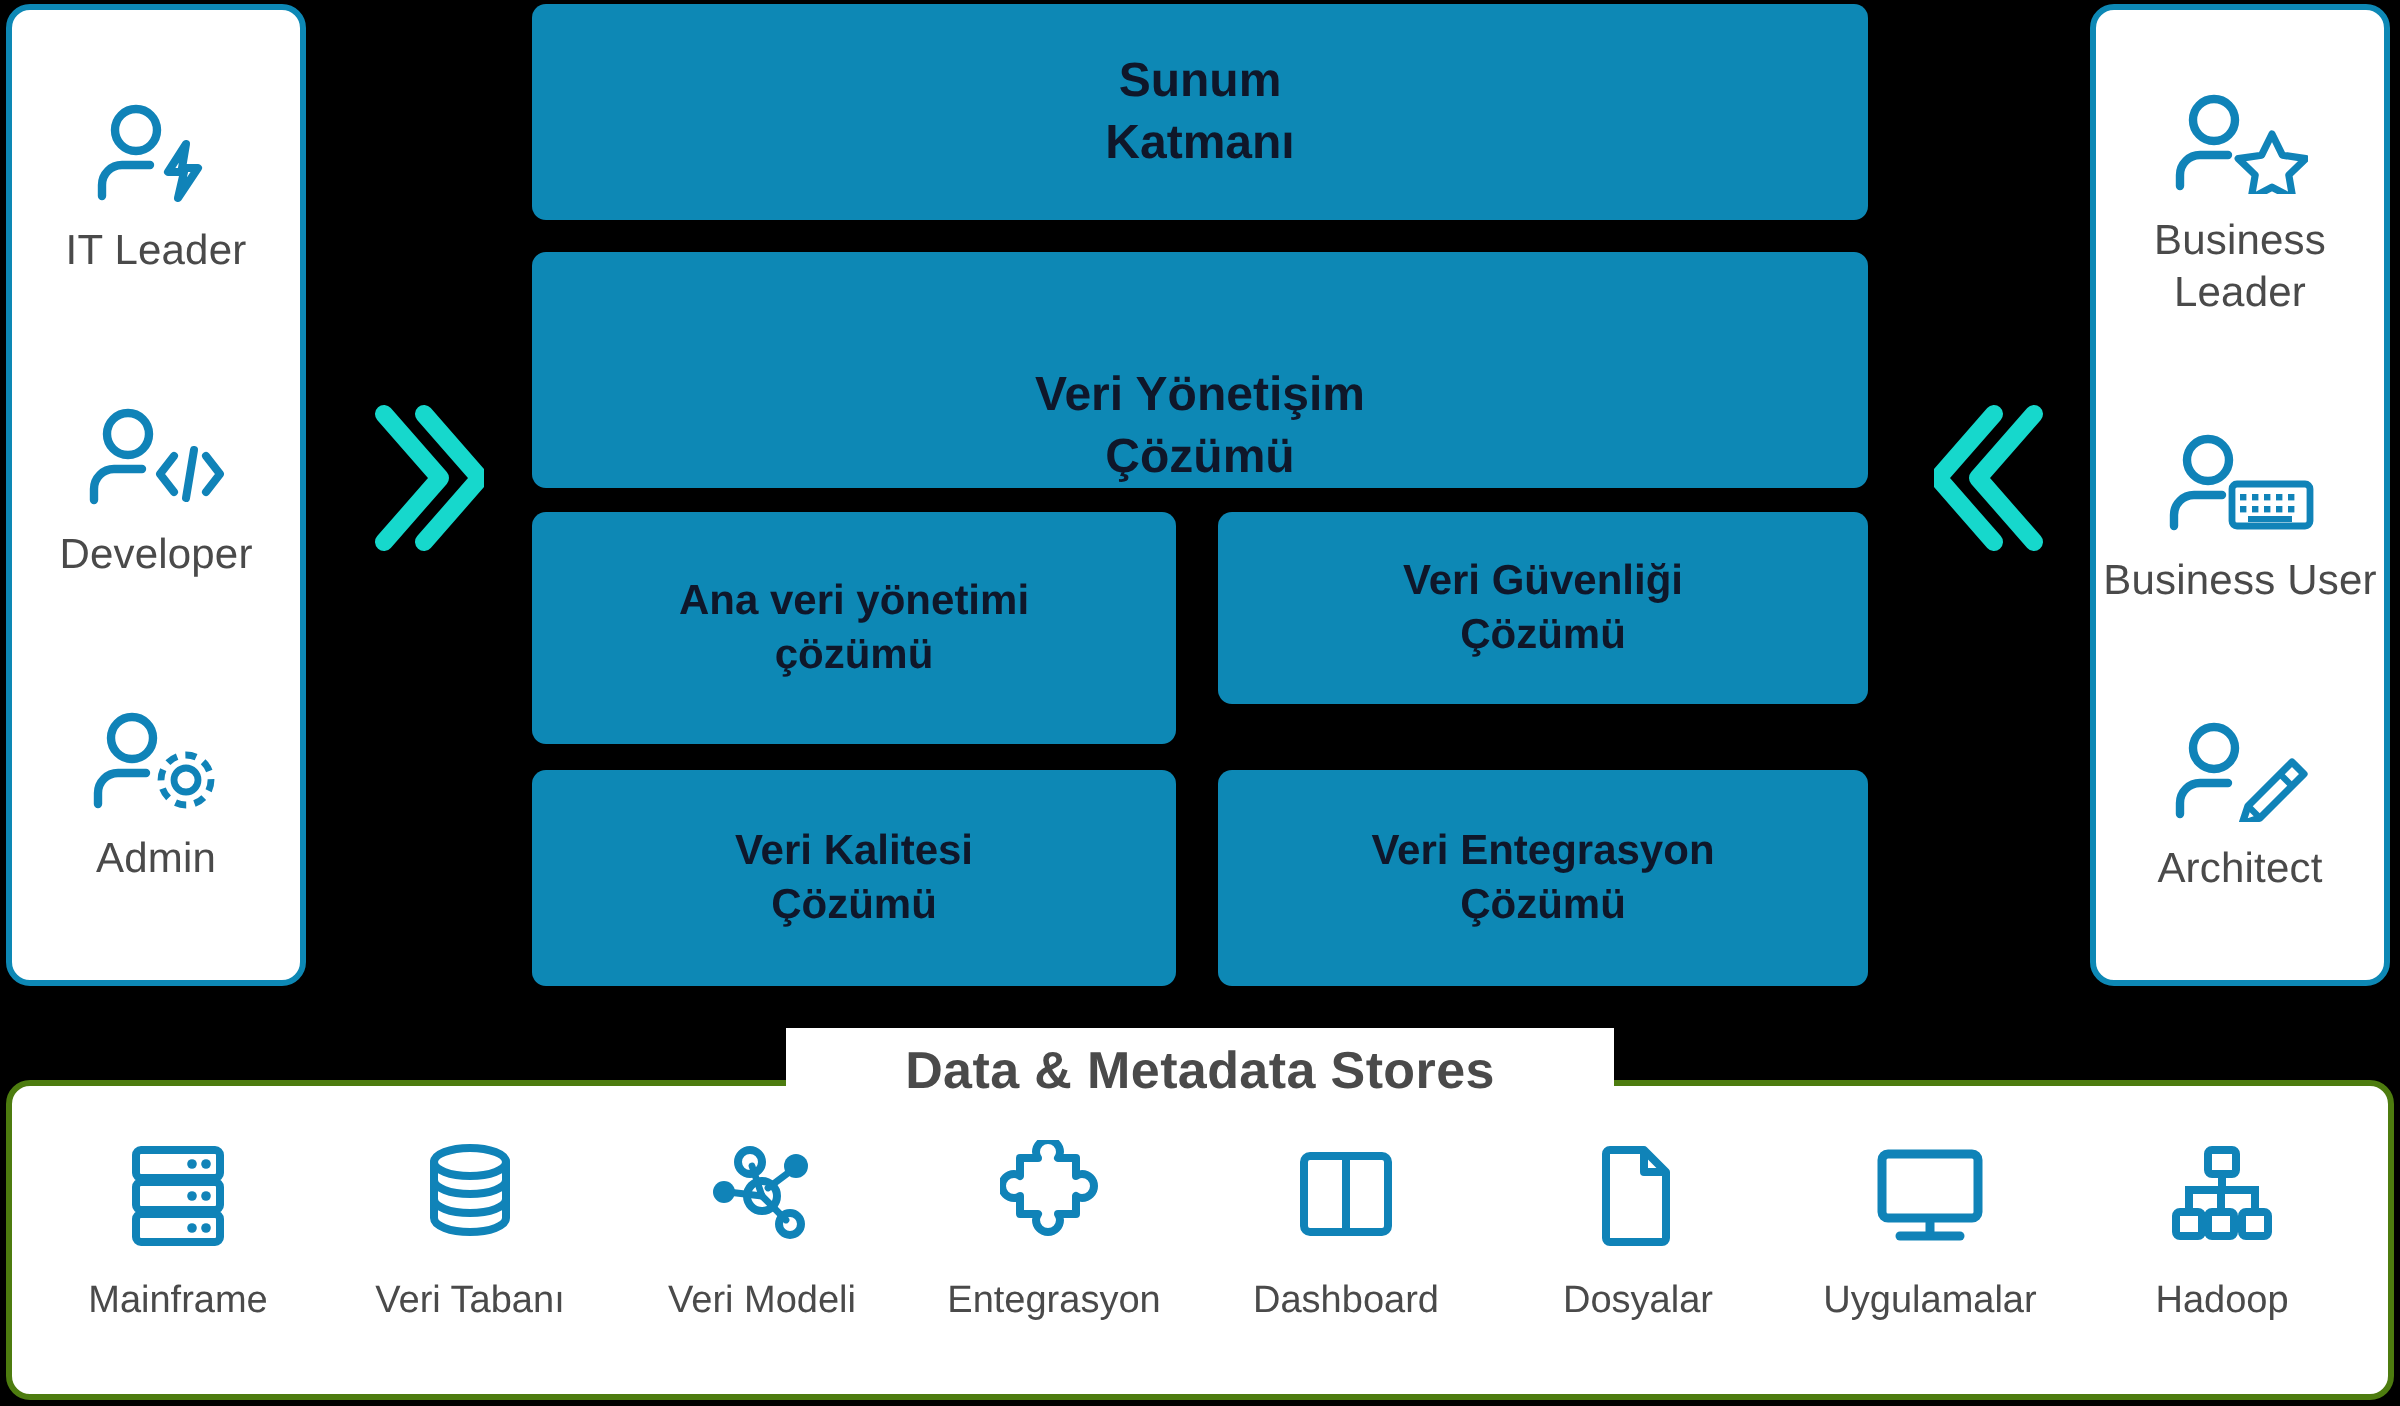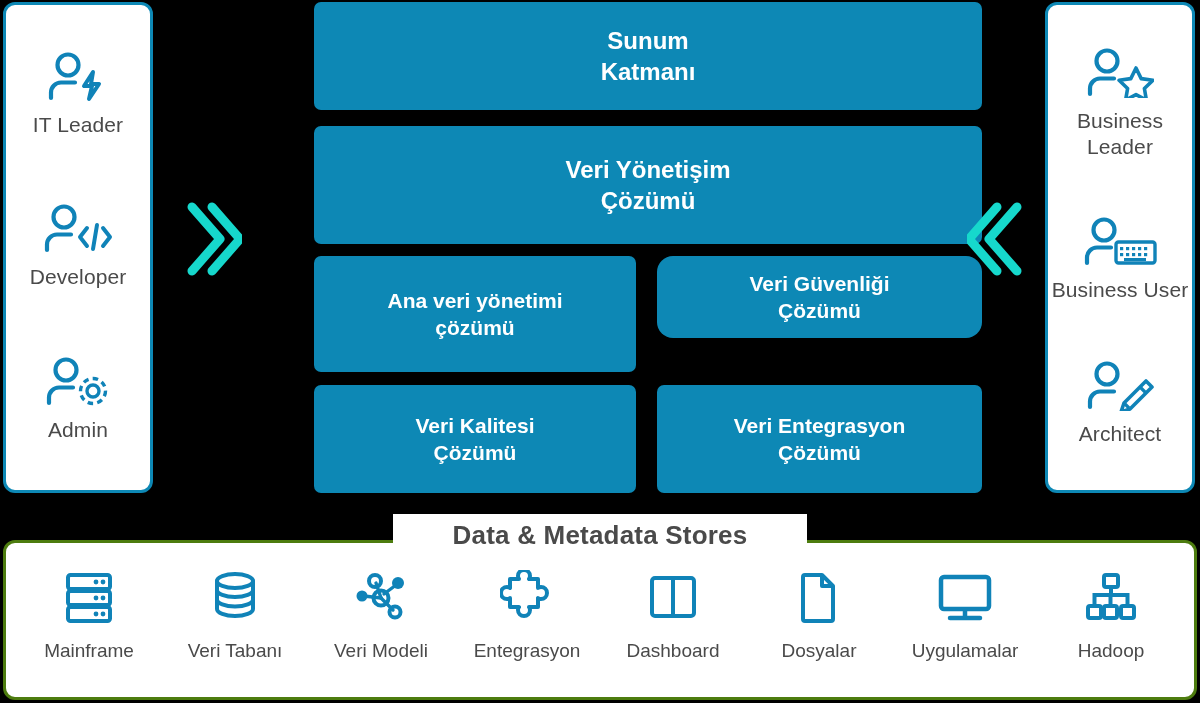--- a/index.html
+++ b/index.html
@@ -59,34 +59,33 @@
     position:absolute;
     left:266px;
     top:2px;
     width:668px;
     height:491px;
   }
   .bluebox{
     position:absolute;
     background:#0d88b5;
     border-radius:7px;
-    color:#ffffff;
+    color:#0f172a;
     display:flex;
     align-items:center;
     justify-content:center;
     text-align:center;
     font-weight:bold;
     box-sizing:border-box;
     line-height:1.3;
-    margin-left:48px;
   }
   #box-presentation{ left:0; top:0;    width:668px; height:108px; font-size:24px; }
-  #box-governance  { left:0; top:124px;width:668px; height:118px; font-size:24px; }
+  #box-governance  { left:0; top:124px;width:668px; height:118px; font-size:24px;align-items:flex-end; }
   #box-mdm   { left:0;   top:254px; width:322px; height:116px; font-size:21px; }
-  #box-sec   { left:343px;top:254px; width:325px; height:82px; font-size:21px;border-radius:16px; }
+  #box-sec   { left:343px;top:254px; width:325px; height:96px; font-size:21px; }
   #box-qual  { left:0;   top:383px; width:322px; height:108px; font-size:21px; }
   #box-integ { left:343px;top:383px; width:325px; height:108px; font-size:21px; }
 
   
   #stores-panel{
     position:absolute;
     left:3px;
     top:540px;
     width:1194px;
     height:160px;

